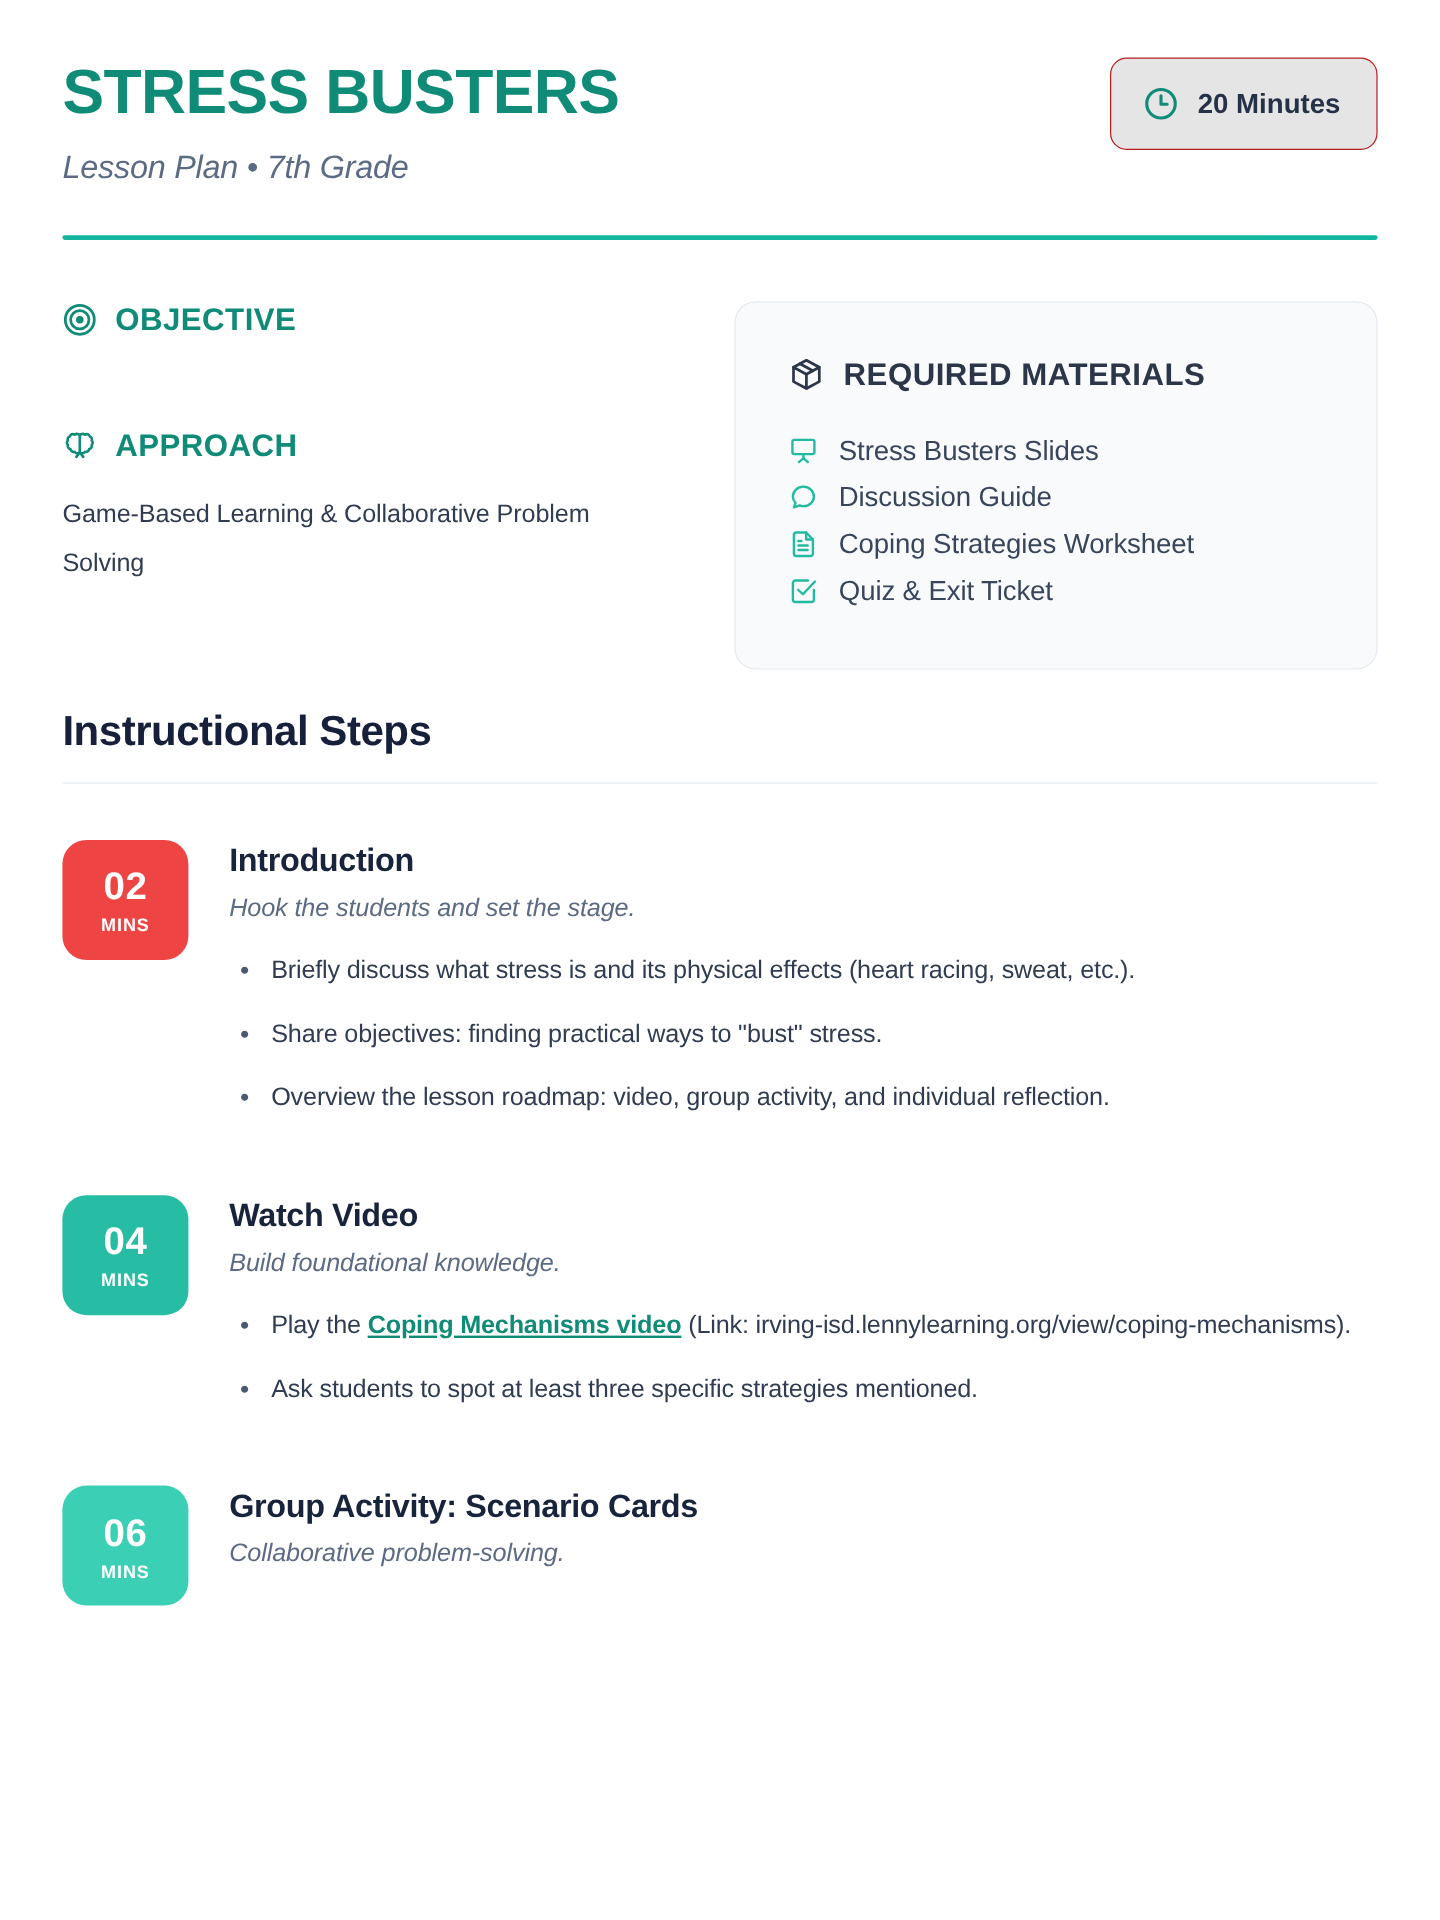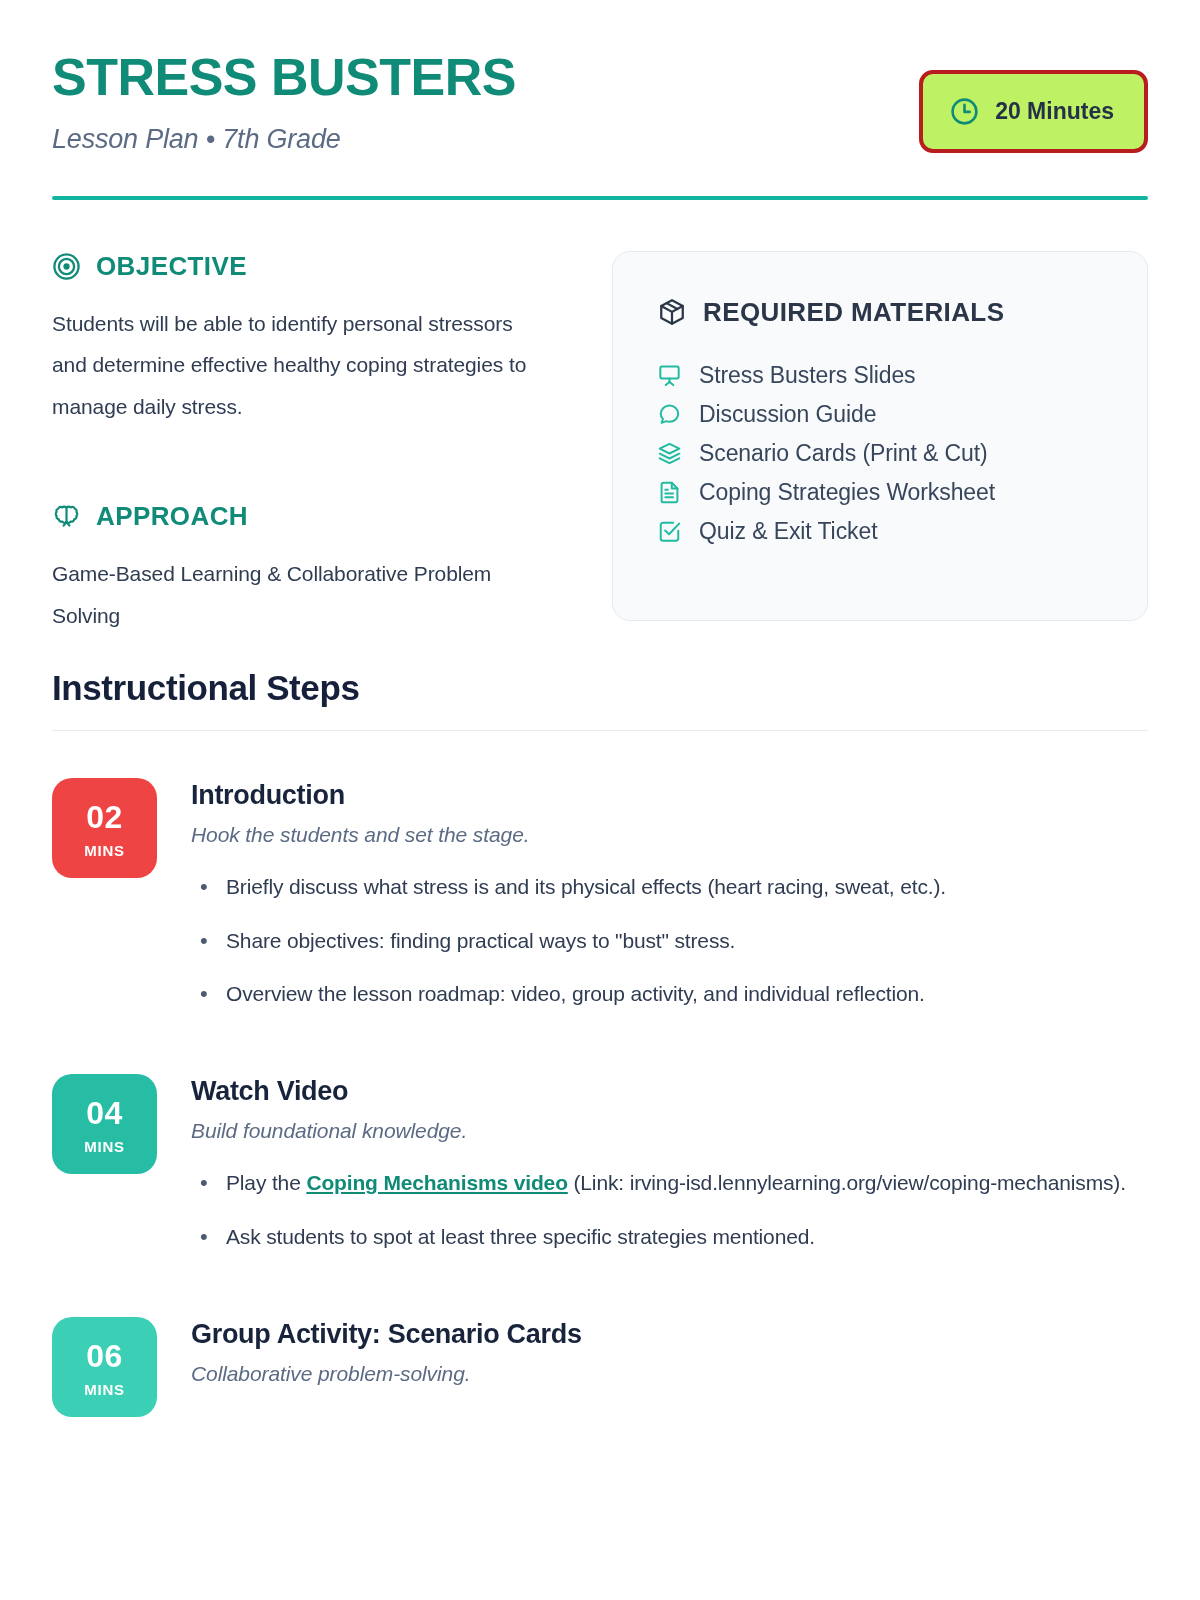--- a/index.html
+++ b/index.html
@@ -42,25 +42,25 @@
     font-size: 27px;
     font-style: italic;
     color: #5c6b84;
     letter-spacing: -0.2px;
   }
 
   .time-badge {
     display: flex;
     align-items: center;
     gap: 15px;
-    background: #bef264;
-    border: 4px solid #b91c1c;
+    background: #e5e5e5;
+    border: 1px solid #b91c1c;
     border-radius: 14px;
     padding: 22px 30px 22px 26px;
-    margin-top: 24px;
+    margin-top: 2px;
   }
 
   .time-badge-text {
     font-size: 23px;
     font-weight: bold;
     color: #243147;
     white-space: nowrap;
   }
 
   .header-rule {
@@ -102,21 +102,21 @@
     letter-spacing: -0.1px;
   }
 
   .approach-head { margin-top: 74px; }
 
   
   .materials-card {
     background: #f8fafc;
     border: 1px solid #e4eaf1;
     border-radius: 18px;
-    padding: 45px 40px 69px 44px;
+    padding: 45px 40px 45px 44px;
   }
 
   .materials-head {
     display: flex;
     align-items: center;
     gap: 16px;
     margin-bottom: 28px;
   }
 
   .materials-head-label {
@@ -268,21 +268,20 @@
       <div class="section-head">
         <span class="icon">
           <svg width="29" height="29" viewBox="0 0 24 24" fill="none" stroke="#0f8b77" stroke-width="1.9">
             <circle cx="12" cy="12" r="10"></circle>
             <circle cx="12" cy="12" r="6.3"></circle>
             <circle cx="12" cy="12" r="2.6" fill="#0f8b77" stroke="none"></circle>
           </svg>
         </span>
         <span class="section-head-label">OBJECTIVE</span>
       </div>
-      <div class="section-body">Students will be able to identify personal stressors and determine effective healthy coping strategies to manage daily stress.</div>
 
       <div class="section-head approach-head">
         <span class="icon">
           <svg width="29" height="29" viewBox="0 0 24 24" fill="none" stroke="#0f8b77" stroke-width="1.8" stroke-linecap="round" stroke-linejoin="round">
             <path d="M12 4.6c-1.1-1-2.6-1-3.6-.2-1.2-.9-2.9-.3-3.3 1.2-1.2.3-1.8 1.6-1.3 2.7-.9.8-.9 2.3 0 3.1-.4 1.3.4 2.6 1.7 2.8.2 1.5 1.7 2.4 3.1 2 .7 1 2.2 1.2 3.4.4"></path>
             <path d="M12 4.6c1.1-1 2.6-1 3.6-.2 1.2-.9 2.9-.3 3.3 1.2 1.2.3 1.8 1.6 1.3 2.7.9.8.9 2.3 0 3.1.4 1.3-.4 2.6-1.7 2.8-.2 1.5-1.7 2.4-3.1 2-.7 1-2.2 1.2-3.4.4"></path>
             <line x1="12" y1="4.6" x2="12" y2="16.6"></line>
             <line x1="12" y1="16.6" x2="9.6" y2="19.6"></line>
             <line x1="12" y1="16.6" x2="14.4" y2="19.6"></line>
           </svg>
@@ -321,30 +320,20 @@
 
         <div class="material-item">
           <span class="icon">
             <svg width="25" height="25" viewBox="0 0 24 24" fill="none" stroke="#22bba1" stroke-width="1.9" stroke-linecap="round" stroke-linejoin="round">
               <path d="M20.4 11.2c0 4.3-3.8 7.8-8.4 7.8-1.1 0-2.2-.2-3.1-.6L4.4 20l1.3-3.7C4.3 14.9 3.6 13.2 3.6 11.2c0-4.3 3.8-7.8 8.4-7.8s8.4 3.5 8.4 7.8z"></path>
             </svg>
           </span>
           <span class="material-label">Discussion Guide</span>
         </div>
 
-        <div class="material-item">
-          <span class="icon">
-            <svg width="25" height="25" viewBox="0 0 24 24" fill="none" stroke="#22bba1" stroke-width="1.9" stroke-linecap="round" stroke-linejoin="round">
-              <path d="M12 2.8L21.4 7.4 12 12 2.6 7.4z"></path>
-              <path d="M2.6 12.2L12 16.8l9.4-4.6"></path>
-              <path d="M2.6 16.6L12 21.2l9.4-4.6"></path>
-            </svg>
-          </span>
-          <span class="material-label">Scenario Cards (Print &amp; Cut)</span>
-        </div>
 
         <div class="material-item">
           <span class="icon">
             <svg width="25" height="25" viewBox="0 0 24 24" fill="none" stroke="#22bba1" stroke-width="1.9" stroke-linecap="round" stroke-linejoin="round">
               <path d="M14.2 2.6H6.2a1.8 1.8 0 0 0-1.8 1.8v15.2a1.8 1.8 0 0 0 1.8 1.8h11.6a1.8 1.8 0 0 0 1.8-1.8V8.2z"></path>
               <polyline points="14.2,2.6 14.2,8.2 19.6,8.2"></polyline>
               <line x1="8" y1="13" x2="15.4" y2="13"></line>
               <line x1="8" y1="16.6" x2="15.4" y2="16.6"></line>
               <line x1="8" y1="9.4" x2="10.4" y2="9.4"></line>
             </svg>

